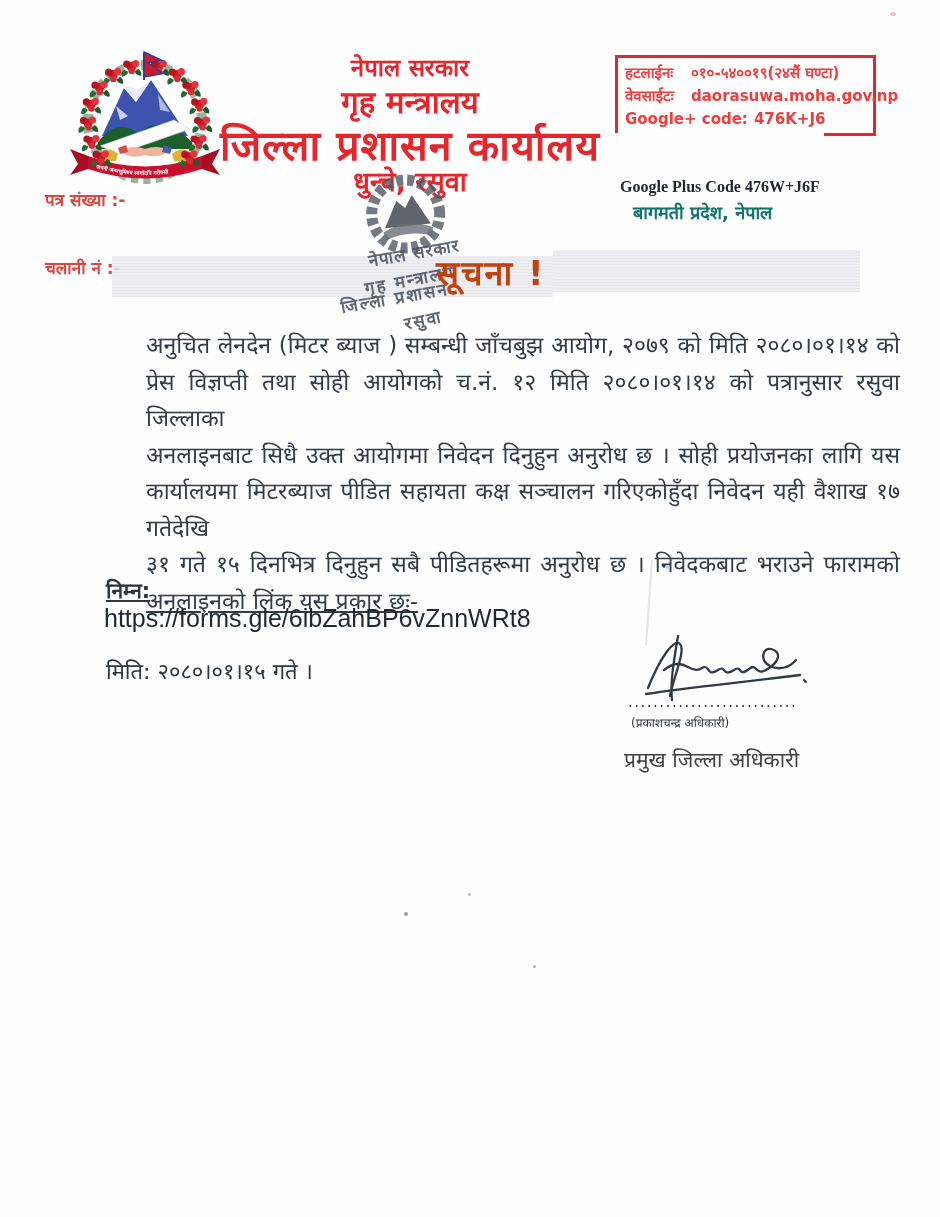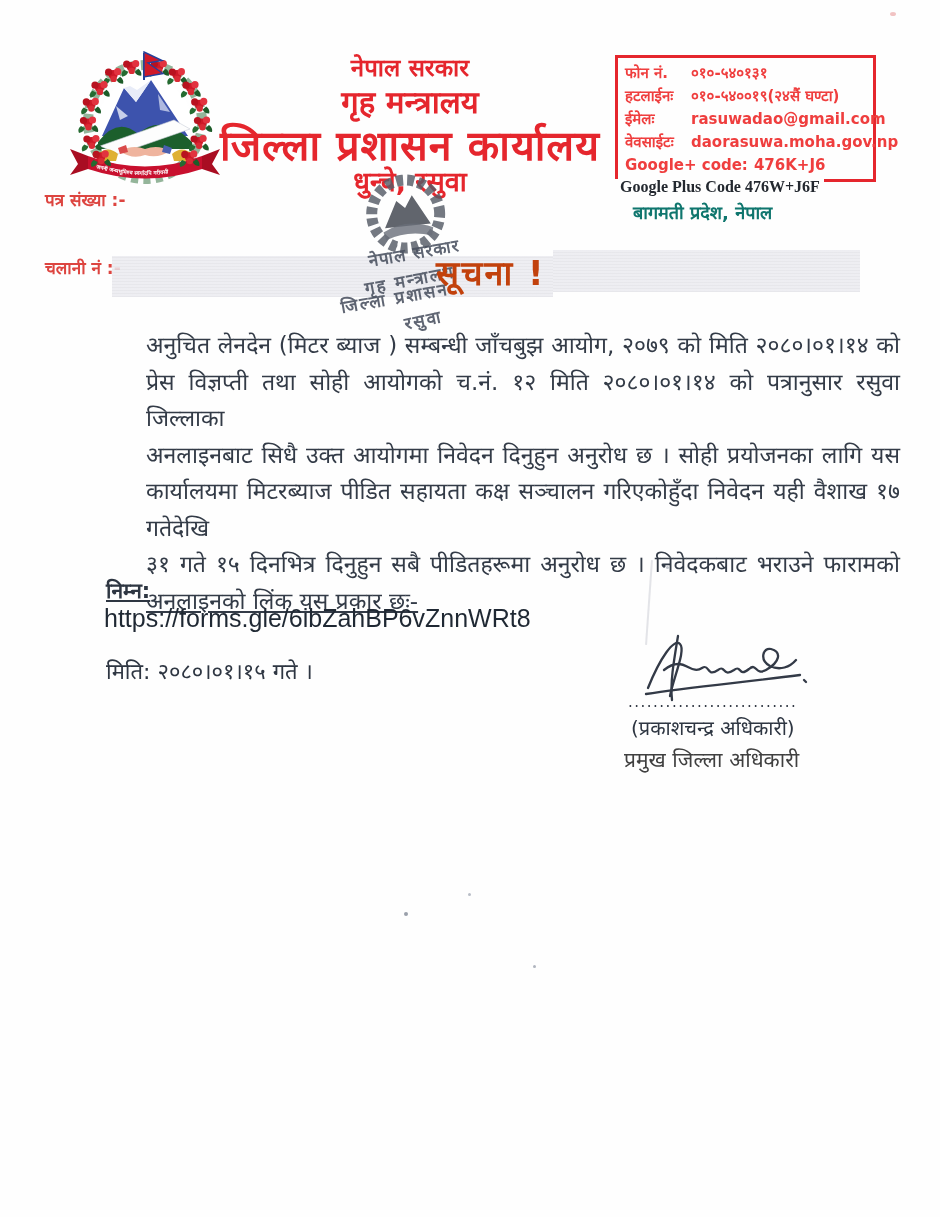--- a/index.html
+++ b/index.html
@@ -45,21 +45,21 @@
   .body-block{position:absolute; left:98px; top:327px; width:754px; font-size:23px; line-height:36.5px; color:#333b47;margin-left:48px;}
   .bline{text-align:justify; text-align-last:justify;}
   .bline-last{text-align:center; text-align-last:left;text-decoration:underline;}
   .nimna{position:absolute; left:106px; top:576px; font-size:21px; font-weight:600; text-decoration:underline; color:#2e3642;}
   .url{position:absolute; left:104px; top:604px; font-size:25px; font-weight:500; color:#1f2833;
        font-family:"Liberation Sans","DejaVu Sans",sans-serif;}
   .dateline{position:absolute; left:106px; top:655px; font-size:22px; color:#2e3642;}
   
   .sig-svg{position:absolute; left:628px; top:630px;}
   .sig-dots{position:absolute; left:628px; top:693px; font-size:15px; letter-spacing:1.5px; color:#333a45;}
-  .sig-name{position:absolute; left:631px; top:714px; font-size:20px; color:#2e3642;}
+  .sig-name{position:absolute; left:631px; top:714px; font-size:12px; color:#2e3642;}
   .sig-title{position:absolute; left:624px; top:745px; font-size:21px; color:#404040;}
   
   .crease{position:absolute; left:648px; top:560px; width:2px; height:85px; background:#dcdde2; transform:rotate(4deg); opacity:.8;}
   .speck{position:absolute; border-radius:50%;}
 </style>
 </head>
 <body>
 
 <div class="page">
 
@@ -125,30 +125,22 @@
   <div class="hdr hdr-gov">नेपाल सरकार</div>
   <div class="hdr hdr-min">गृह मन्त्रालय</div>
   <div class="hdr hdr-office">जिल्ला प्रशासन कार्यालय</div>
   <div class="hdr hdr-loc">धुन्चे, रसुवा</div>
 
   <div class="ref ref-1">पत्र संख्या :-</div>
   <div class="ref ref-2">चलानी नं :-</div>
 
   <div class="cbox">
     <div class="crow">
-      <span class="lbl">फोन नं.</span>
-      <span class="val">०१०-५४०१३१</span>
-    </div>
-    <div class="crow">
       <span class="lbl">हटलाईनः</span>
       <span class="val">०१०-५४००१९(२४सैं घण्टा)</span>
-    </div>
-    <div class="crow">
-      <span class="lbl">ईमेलः</span>
-      <span class="val">rasuwadao@gmail.com</span>
     </div>
     <div class="crow">
       <span class="lbl">वेवसाईटः</span>
       <span class="val">daorasuwa.moha.gov.np</span>
     </div>
     <div class="crow">
       <span class="lbl" style="flex-basis:auto;margin-right:6px;">Google+ code:</span>
       <span class="val">476K+J6</span>
     </div>
   </div>

